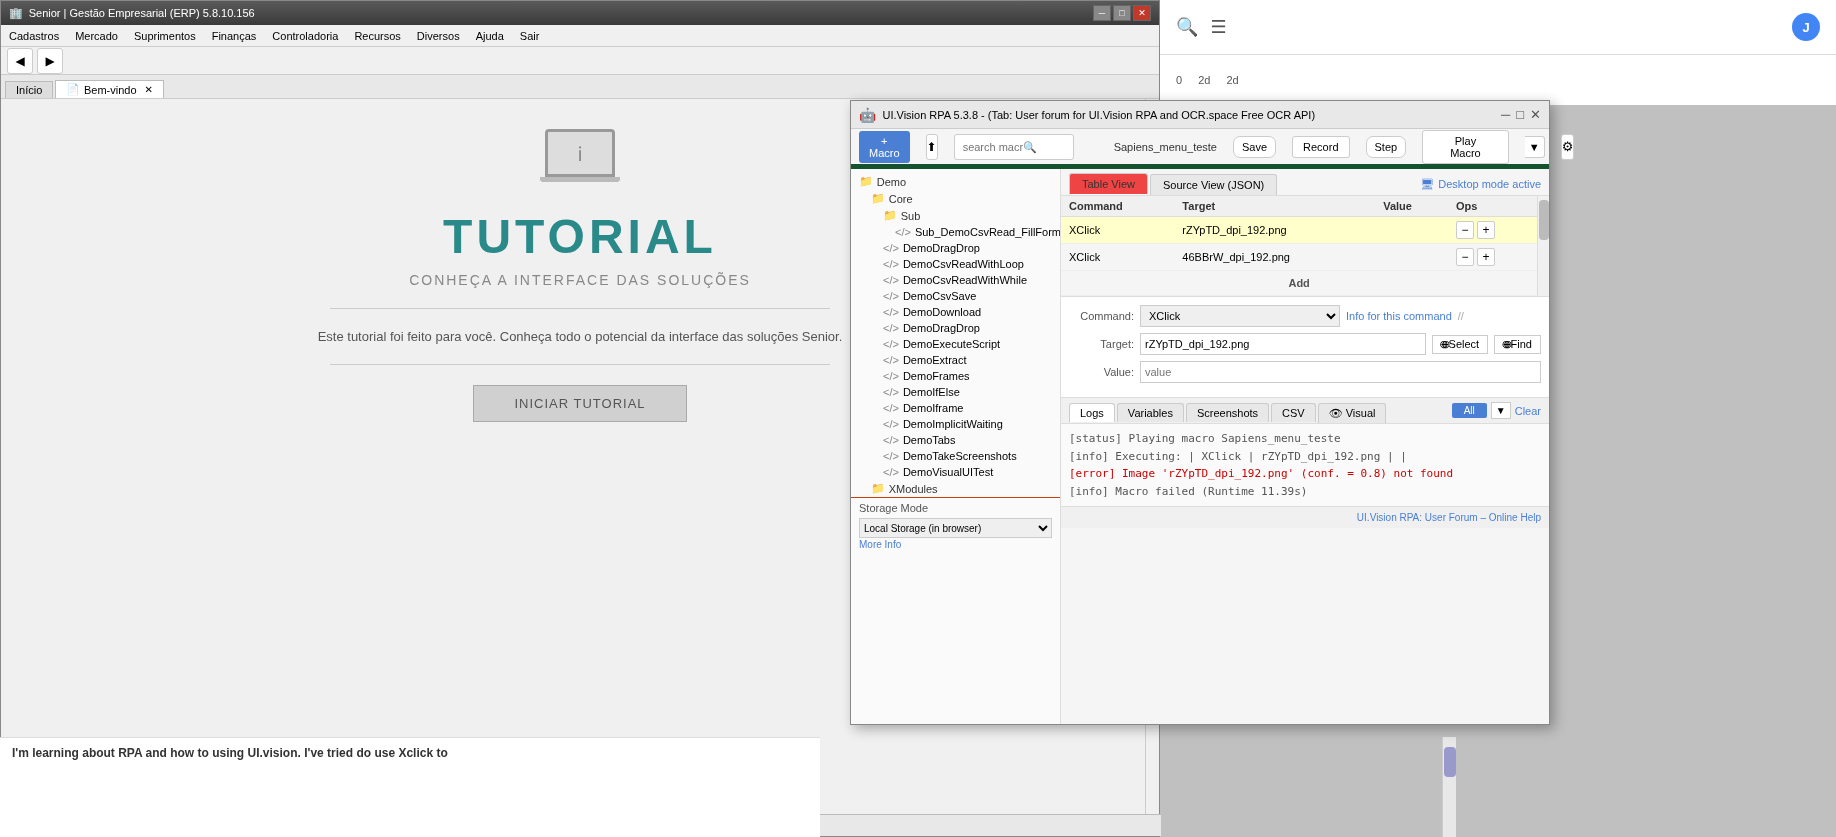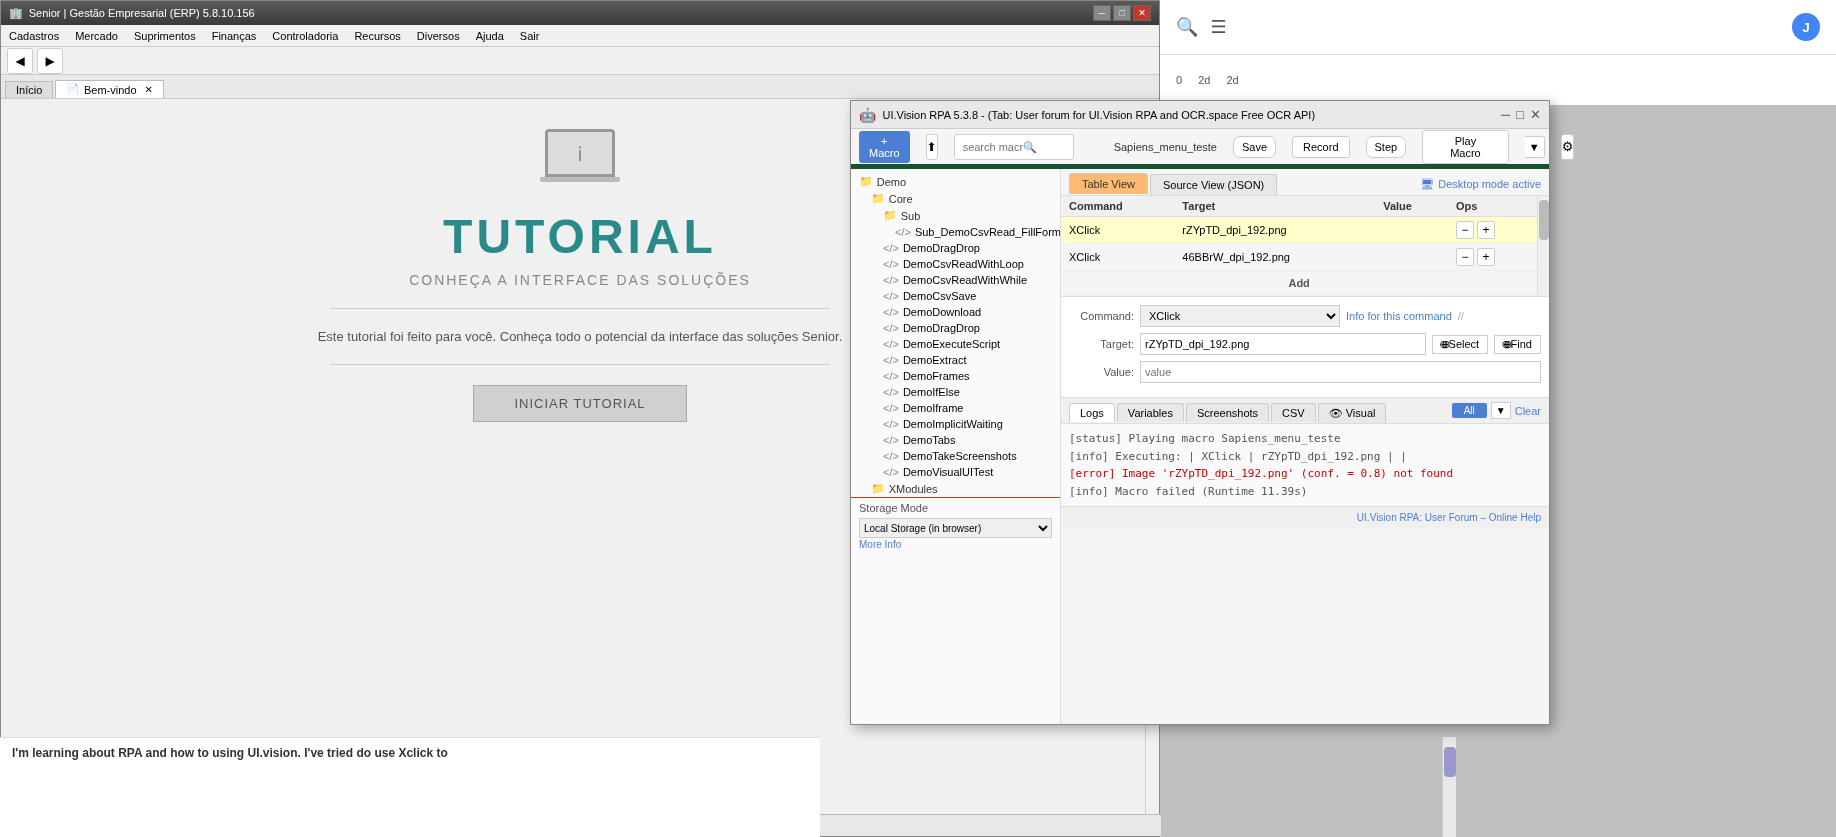--- a/index.html
+++ b/index.html
@@ -350,21 +350,21 @@
     .view-tab {
       padding: 4px 12px;
       border: 1px solid #ccc;
       border-bottom: none;
       border-radius: 3px 3px 0 0;
       cursor: pointer;
       font-size: 11px;
       background: #e8e8e8;
     }
     .view-tab.active {
-      background: #fdba74;
+      background: #ef4444;
       border-bottom: 1px solid white;
       color: #333;
     }
     .desktop-mode-badge {
       margin-left: auto;
       display: flex;
       align-items: center;
       gap: 4px;
       font-size: 11px;
       color: #4a7fd4;

